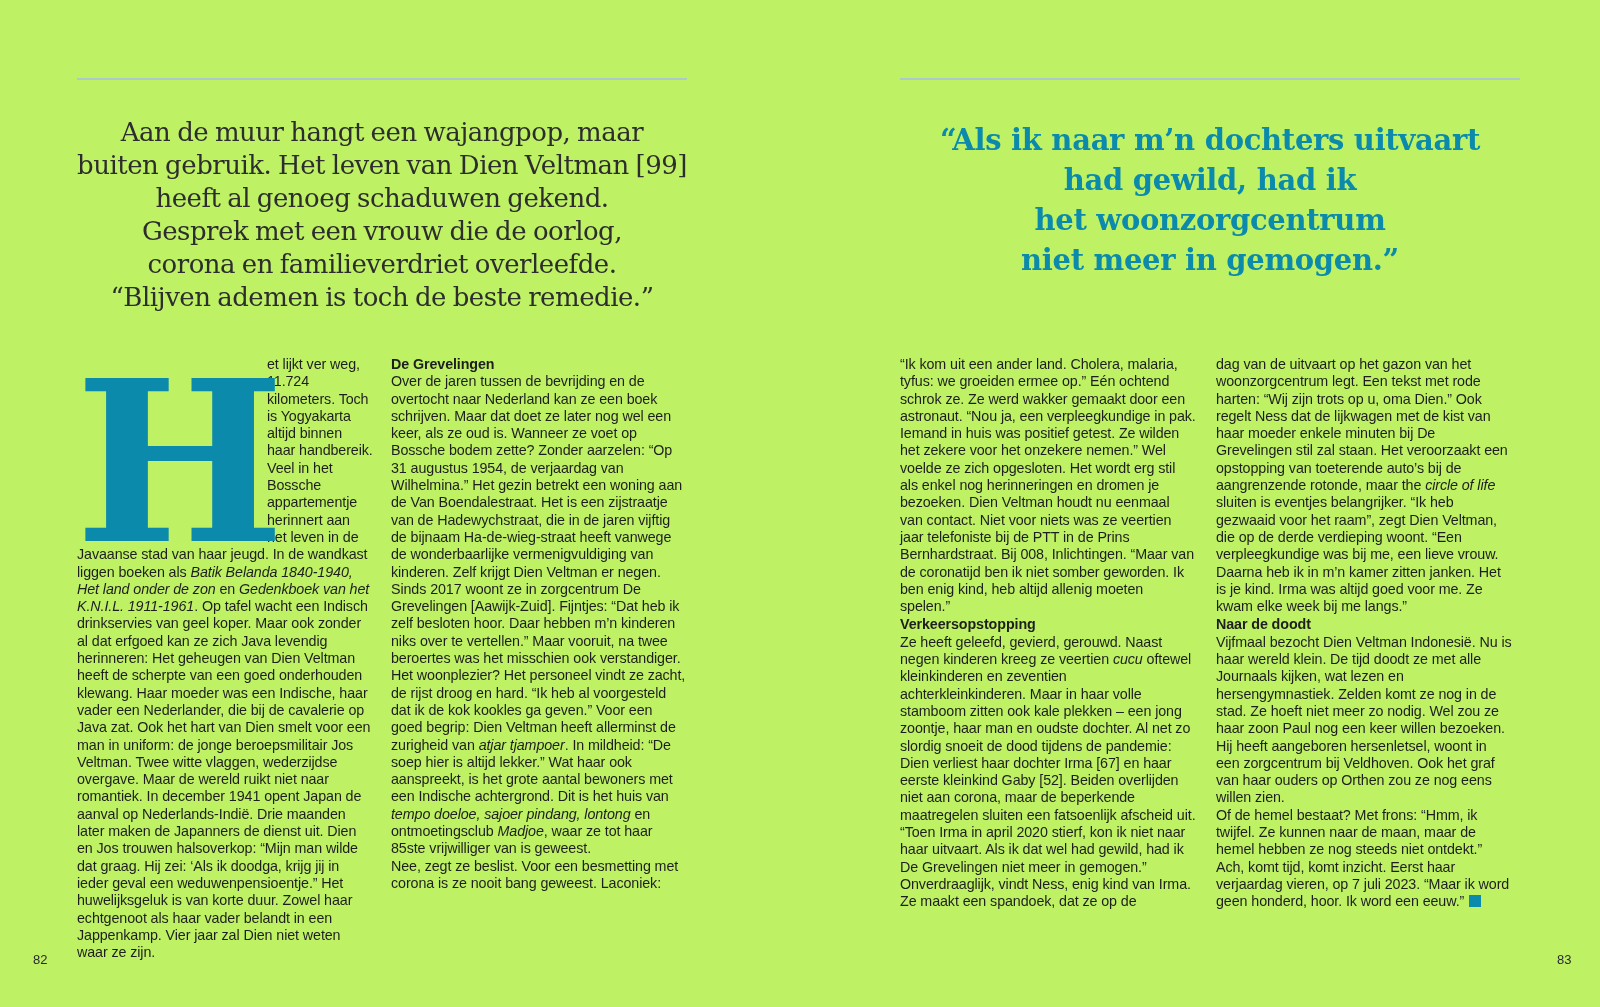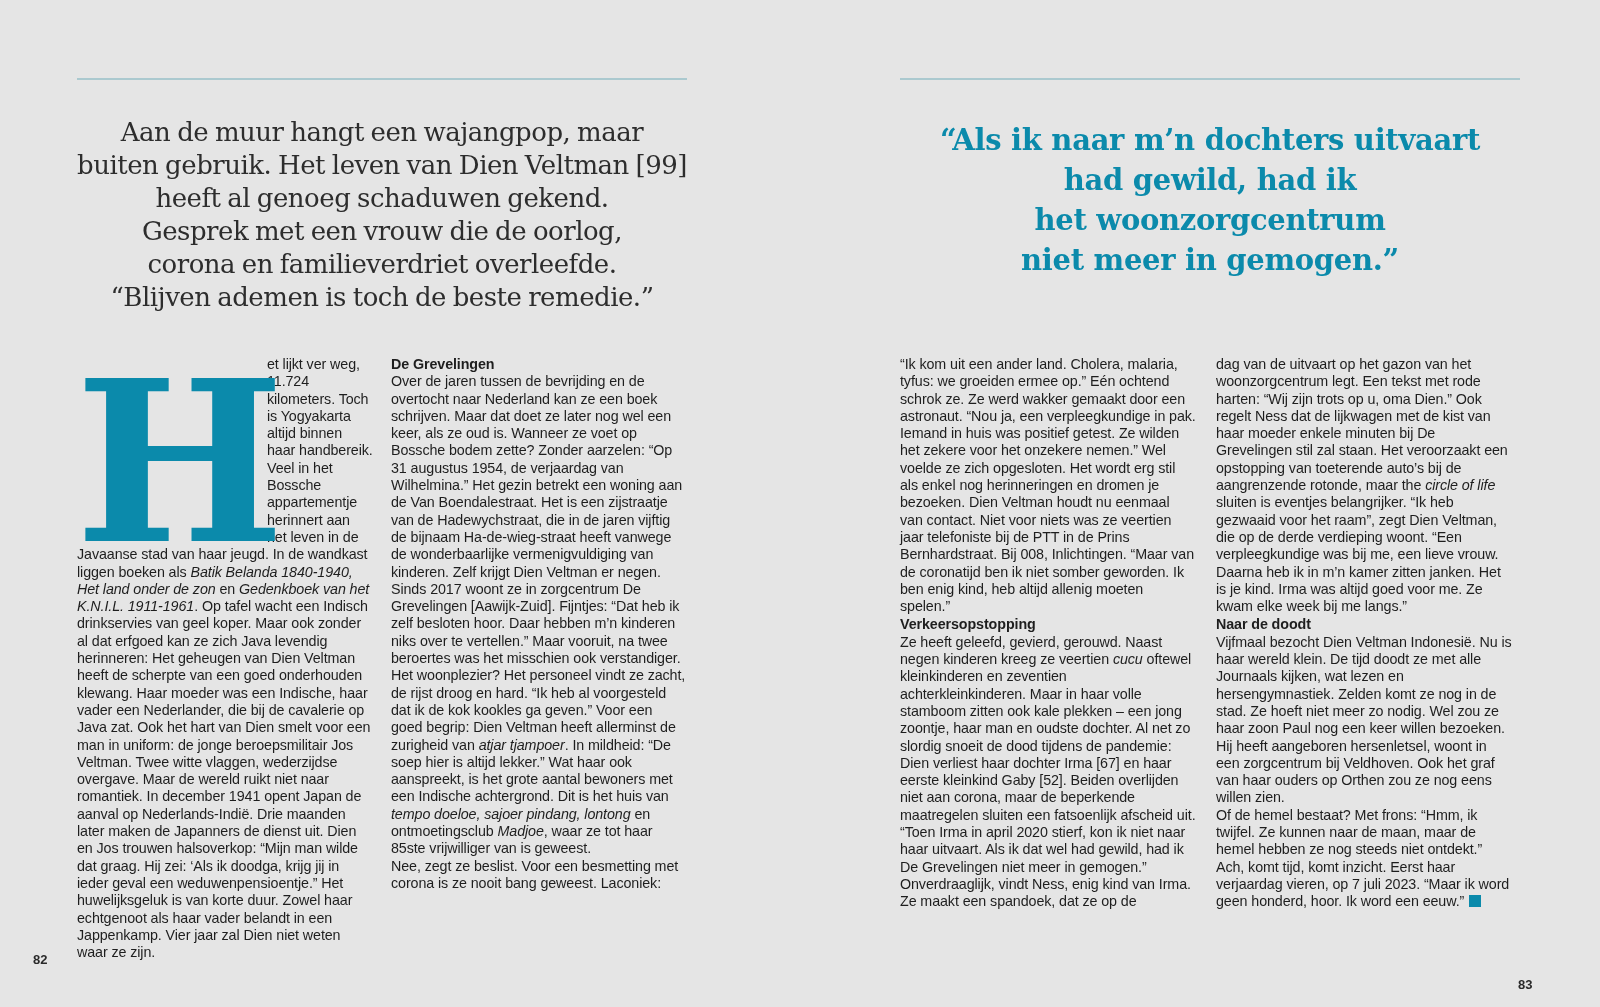--- a/index.html
+++ b/index.html
@@ -3,21 +3,21 @@
 <meta charset="utf-8">
 <style>
   :root{
     --accent:#0b8aab;
     --rule:#abc9cf;
     --body-text:#1e1e1e;
     --intro-text:#2d2d2d;
   }
   html,body{margin:0;padding:0;background:#ffffff;}
   body{width:1600px;height:1007px;overflow:hidden;font-family:"Liberation Sans",sans-serif;}
-  .spread{position:relative;width:1600px;height:1007px;background:#e5e5e5;}
+  .spread{position:relative;width:1600px;height:1007px;background:#bef264;}
   .page{position:absolute;top:0;width:800px;height:1007px;}
   .page-left{left:0;}
   .page-right{left:800px;}
 
   .rule{position:absolute;top:78px;height:2px;background:var(--rule);}
   .page-left .rule{left:77px;width:610px;}
   .page-right .rule{left:100px;width:620px;}
 
   .intro{
     position:absolute;top:116px;left:77px;width:610px;
@@ -55,23 +55,23 @@
     font-family:"DejaVu Serif",serif;font-weight:700;
     font-size:222px;line-height:1;
     color:var(--accent);
   }
 
   .endmark{
     display:inline-block;width:12px;height:12px;margin-left:5px;
     background:var(--accent);vertical-align:baseline;position:relative;top:1px;
   }
 
-  .pagenum{position:absolute;top:952px;font-size:13px;color:#2a2a2a;font-weight:bold;}
+  .pagenum{position:absolute;top:952px;font-size:13px;color:#2a2a2a;}
   .page-left .pagenum{left:33px;}
-  .page-right .pagenum{left:718px;margin-top:25px;}
+  .page-right .pagenum{left:757px;}
 </style>
 </head>
 <body>
 
 <div class="spread">
 
   <section class="page page-left">
     <div class="rule"></div>
 
     <div class="intro">Aan de muur hangt een wajangpop, maar<br>buiten gebruik. Het leven van Dien Veltman [99]<br>heeft al genoeg schaduwen gekend.<br>Gesprek met een vrouw die de oorlog,<br>corona en familieverdriet overleefde.<br>“Blijven ademen is toch de beste remedie.”</div>

